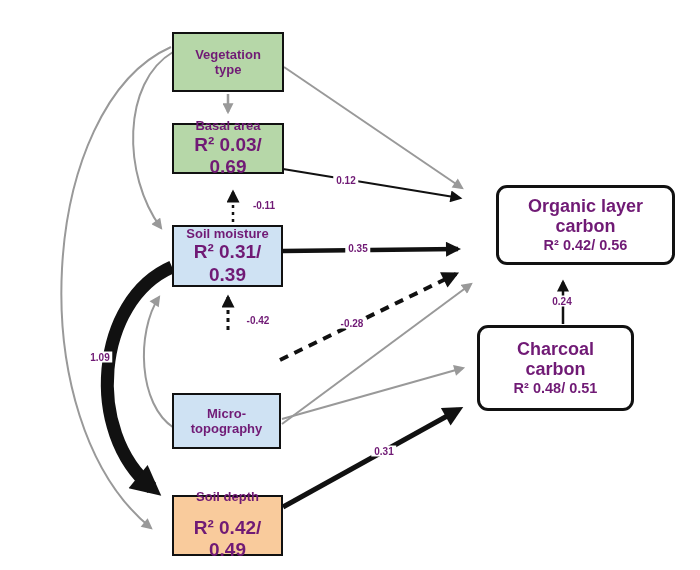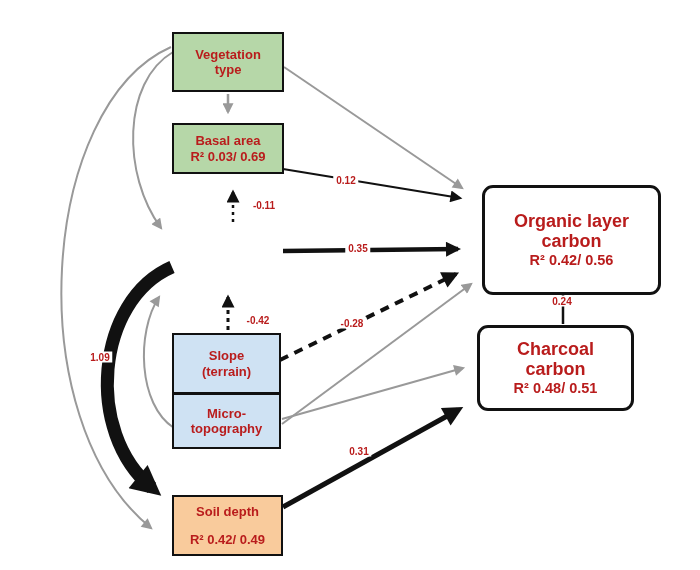--- a/index.html
+++ b/index.html
@@ -1,27 +1,27 @@
 <!DOCTYPE html>
 <html><head>
 <meta charset="utf-8">
 <style>
   html,body{margin:0;padding:0;background:#fff;}
   .stage{
     position:relative;width:700px;height:570px;background:#ffffff;
-    font-family:"Liberation Sans",sans-serif;color:#b91c1c;overflow:hidden;border-radius:19px;
+    font-family:"Liberation Sans",sans-serif;color:#701a75;overflow:hidden;border-radius:19px;
   }
   .arrow-layer{position:absolute;left:0;top:0;width:700px;height:570px;}
   .node{
     position:absolute;box-sizing:border-box;border:2.5px solid #111;
     display:flex;flex-direction:column;align-items:center;justify-content:center;
     text-align:center;background:#fff;
   }
   .node .node-label{white-space:pre-line;font-weight:700;font-size:13px;line-height:1.18;}
-  .node .node-r2{font-weight:700;font-size:13px;line-height:1.18;}
+  .node .node-r2{font-weight:700;font-size:19px;line-height:1.18;}
   .node.green{background:#b6d7a8;}
   .node.blue{background:#cfe2f3;}
   .node.orange{background:#f9cb9c;}
   .node.latent{border-width:3px;border-radius:11px;background:#ffffff;}
   .node.latent .node-label{font-size:18px;line-height:1.12;}
   .node.latent .node-r2{font-size:14.5px;margin-top:1px;}
   .edge-label{
     position:absolute;transform:translate(-50%,-50%);
     background:#ffffff;padding:0 3px;font-size:10px;font-weight:700;
     white-space:nowrap;line-height:1.1;
@@ -79,50 +79,50 @@
   <div class="node green" style="left:172px;top:32px;width:112px;height:60px;">
     <div class="node-label">Vegetation
 type</div>
   </div>
 
   <div class="node green" style="left:172px;top:123px;width:112px;height:51px;">
     <div class="node-label">Basal area</div>
     <div class="node-r2">R² 0.03/ 0.69</div>
   </div>
 
+  <div class="node blue" style="left:172px;top:225px;width:111px;height:62px;">
+    <div class="node-label">Soil moisture</div>
+    <div class="node-r2">R² 0.31/ 0.39</div>
+  </div>
 
-  <div class="node blue" style="left:172px;top:333px;width:109px;height:61px;">
-    <div class="node-label">Slope
-(terrain)</div>
-  </div>
 
   <div class="node blue" style="left:172px;top:393px;width:109px;height:56px;">
     <div class="node-label">Micro-
 topography</div>
   </div>
 
   <div class="node orange" style="left:172px;top:495px;width:111px;height:61px;gap:12px;">
     <div class="node-label">Soil depth</div>
     <div class="node-r2">R² 0.42/ 0.49</div>
   </div>
 
-  <div class="node latent" style="left:482px;top:185px;width:179px;height:110px;">
+  <div class="node latent" style="left:496px;top:185px;width:179px;height:80px;">
     <div class="node-label">Organic layer
 carbon</div>
     <div class="node-r2">R² 0.42/ 0.56</div>
   </div>
 
   <div class="node latent" style="left:477px;top:325px;width:157px;height:86px;">
     <div class="node-label">Charcoal
 carbon</div>
     <div class="node-r2">R² 0.48/ 0.51</div>
   </div>
 
   <span class="edge-label" style="left:346px;top:180px;">0.12</span>
   <span class="edge-label" style="left:264px;top:205px;">-0.11</span>
   <span class="edge-label" style="left:358px;top:248px;">0.35</span>
   <span class="edge-label" style="left:258px;top:320px;">-0.42</span>
   <span class="edge-label" style="left:352px;top:323px;">-0.28</span>
   <span class="edge-label" style="left:100px;top:357px;">1.09</span>
   <span class="edge-label" style="left:562px;top:301px;">0.24</span>
-  <span class="edge-label" style="left:359px;top:451px;text-align:right;">0.31</span>
+  <span class="edge-label" style="left:384px;top:451px;text-align:right;">0.31</span>
 
 </div>
 
 </body></html>

